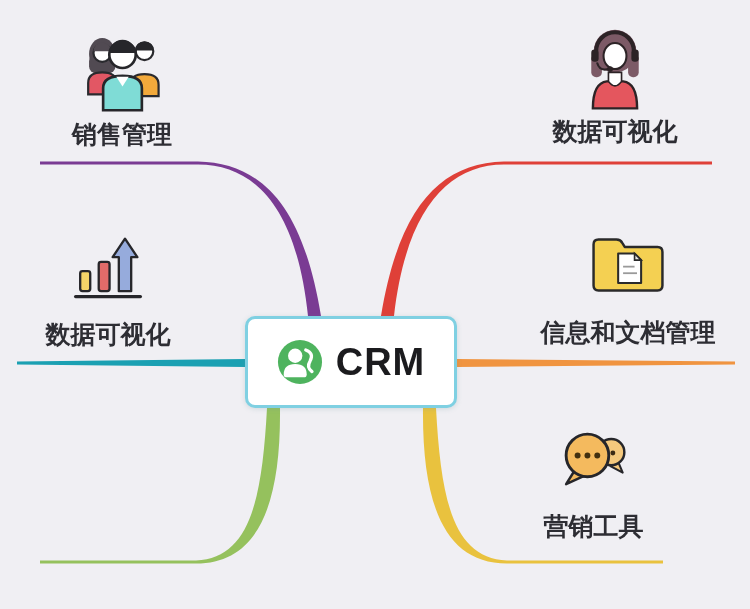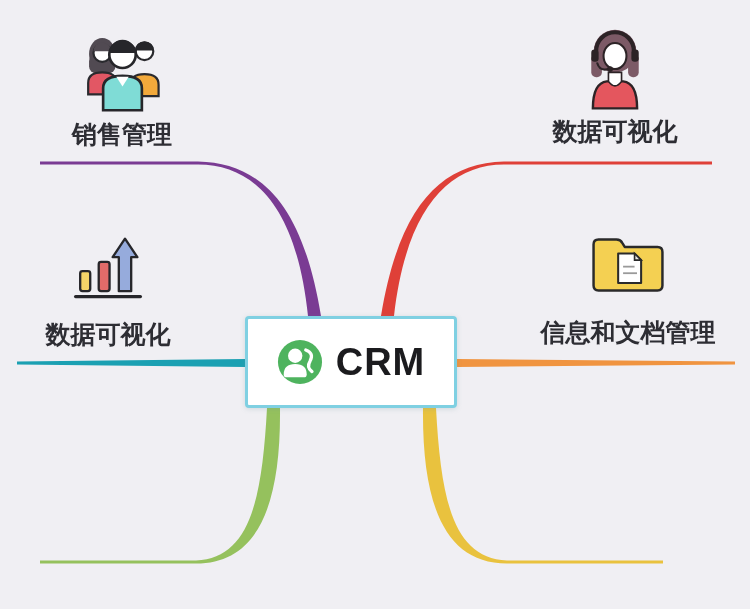--- a/index.html
+++ b/index.html
@@ -17,21 +17,21 @@
   .node-dataviz{left:23px;top:234px;width:170px;}
   .node-dataviz .node-label{margin-top:16px;}
   .node-docs{left:538px;top:230px;width:180px;}
   .node-docs .node-label{margin-top:16px;}
   .node-analysis{left:27px;top:426px;width:165px;}
   .node-analysis .node-label{margin-top:10px;}
   .node-marketing{left:511px;top:426px;width:165px;}
   .node-marketing .node-label{margin-top:12px;}
   .center-box{
     position:absolute;left:245px;top:316px;width:212px;height:92px;
-    background:#ffffff;border:3px solid #7fd0e2;border-radius:4px;
+    background:#ffffff;border:3px solid #7fd0e2;border-radius:10px;
     box-sizing:border-box;display:flex;align-items:center;justify-content:center;
     gap:13px;z-index:3;box-shadow:0 1px 5px rgba(110,150,160,.25);
   }
   .center-title{font-size:38px;font-weight:800;color:#1b1b1e;letter-spacing:1px;}
 </style>
 </head>
 <body>
 
 <div class="canvas">
 
@@ -97,20 +97,33 @@
       <path d="M8 16 Q8 10 14 10 L36 10 Q41 10 43 14 L46 19 L86 19 Q92 19 92 25 L92 66 Q92 72 86 72 L14 72 Q8 72 8 66 Z" fill="#f4d052" stroke="#2a2a2a" stroke-width="3" stroke-linejoin="round"></path>
       <path d="M38 27 L58 27 L66 35 L66 63 L38 63 Z" fill="#ffffff" stroke="#2a2a2a" stroke-width="2.5" stroke-linejoin="round"></path>
       <path d="M58 27 L58 35 L66 35 Z" fill="#e6e6e6" stroke="#2a2a2a" stroke-width="2"></path>
       <line x1="44" y1="43" x2="58" y2="43" stroke="#9a9a9a" stroke-width="2.2"></line>
       <line x1="44" y1="51" x2="61" y2="51" stroke="#9a9a9a" stroke-width="2.2"></line>
     </svg>
     <div class="node-label">信息和文档管理</div>
   </div>
 
 
+  <div class="node node-marketing">
+    <svg width="82" height="72" viewBox="0 0 100 86">
+      <path d="M80 44 L85 56 L70 48 Z" fill="#f5c97d" stroke="#26262a" stroke-width="2.5" stroke-linejoin="round"></path>
+      <circle cx="71" cy="31" r="16" fill="#f5c97d" stroke="#26262a" stroke-width="3"></circle>
+      <circle cx="73" cy="32" r="3" fill="#3c2b14"></circle>
+      <path d="M26 54 L16 70 L38 60 Z" fill="#f4ba5e" stroke="#26262a" stroke-width="3" stroke-linejoin="round"></path>
+      <circle cx="42" cy="35" r="26" fill="#f4ba5e" stroke="#26262a" stroke-width="3.5"></circle>
+      <circle cx="30" cy="35" r="3.6" fill="#42300f"></circle>
+      <circle cx="42" cy="35" r="3.6" fill="#42300f"></circle>
+      <circle cx="54" cy="35" r="3.6" fill="#42300f"></circle>
+    </svg>
+    <div class="node-label">营销工具</div>
+  </div>
 
   <div class="center-box">
     <svg width="46" height="46" viewBox="0 0 48 48">
       <circle cx="24" cy="24" r="23" fill="#4eb35e"></circle>
       <circle cx="19" cy="17.5" r="7.5" fill="#ffffff"></circle>
       <path d="M7 37 Q7 26 19 26 Q31 26 31 37 Q31 40 28 40 L10 40 Q7 40 7 37 Z" fill="#ffffff"></path>
       <path d="M30 11.5 Q39 15 34.5 23 Q30.5 29.5 36.5 34" stroke="#ffffff" stroke-width="3.4" fill="none" stroke-linecap="round"></path>
     </svg>
     <div class="center-title">CRM</div>
   </div>

